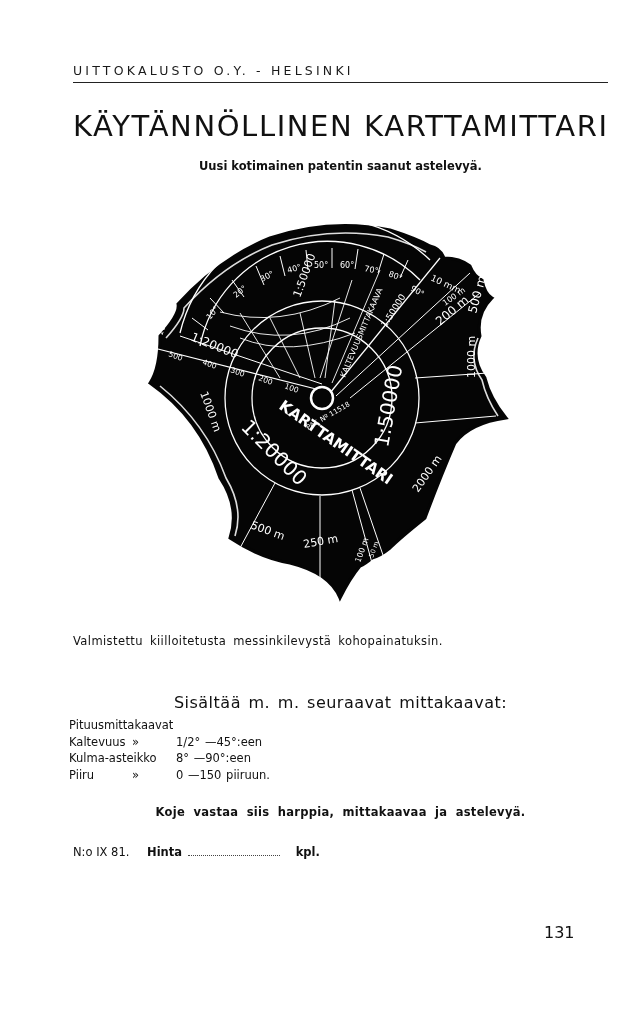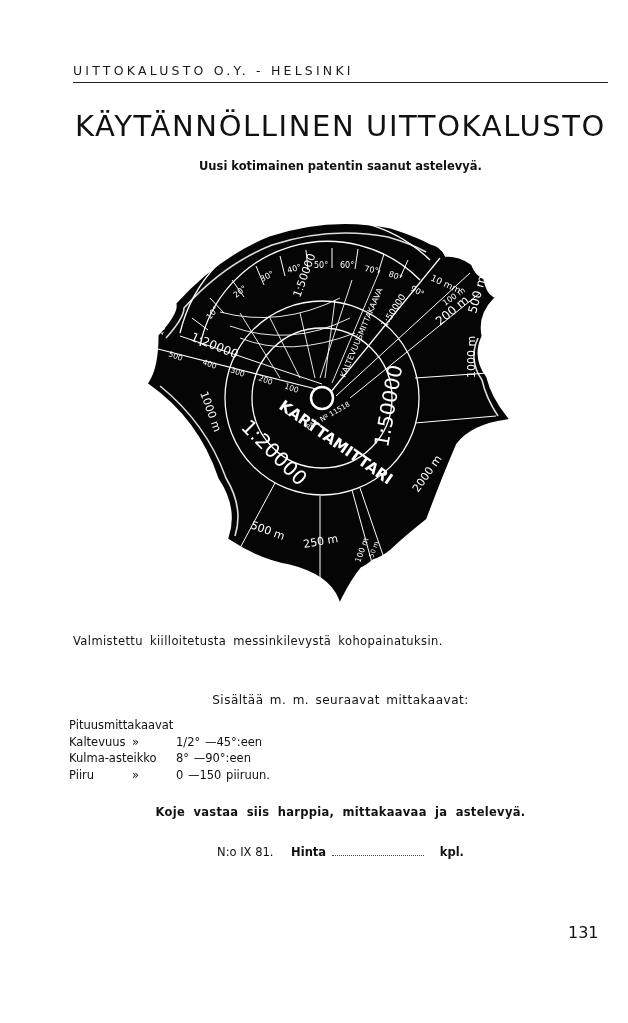--- a/index.html
+++ b/index.html
@@ -8,42 +8,42 @@
   .abs { position: absolute; }
   .publisher { left: 73px; top: 63px; width: 535px; text-align: left;
                font-size: 12.5px; letter-spacing: 3.2px; color: #1a1a1a; }
   .rule { left: 73px; top: 82px; width: 535px; height: 0; border-top: 1.6px solid #222; }
   .title { left: 73px; top: 109px; width: 535px; text-align: center;
            font-size: 29px; letter-spacing: 1.6px; font-weight: 400; color: #111; white-space: nowrap; }
   .subtitle { left: 73px; top: 159px; width: 535px; text-align: center;
               font-size: 11.5px; font-weight: bold; color: #111; }
   .figure { left: 140px; top: 218px; width: 380px; height: 385px; }
   .made { left: 73px; top: 634px; width: 535px; text-align: left; font-size: 11.5px; letter-spacing: 0.4px; word-spacing: 3px; }
-  .contains { left: 73px; top: 693px; width: 535px; text-align: center; font-size: 12px; letter-spacing: 0.5px; word-spacing: 2px; }
+  .contains { left: 73px; top: 693px; width: 535px; text-align: center; font-size: 16px; letter-spacing: 0.5px; word-spacing: 2px; }
   .specs { left: 69px; top: 717px; font-size: 11.5px; line-height: 16.5px; }
   .spec-row { display: flex; }
   .spec-label { width: 107px; white-space: nowrap; position: relative; }
   .spec-mark { position: absolute; left: 63px; }
   .spec-val { white-space: nowrap; word-spacing: 1px; }
   .summary { left: 73px; top: 805px; width: 535px; text-align: center;
              font-size: 11.5px; font-weight: bold; word-spacing: 4px; letter-spacing: 0.3px; }
-  .order { left: 73px; top: 845px; width: 535px; text-align: center; font-size: 11.5px; white-space: nowrap; }
+  .order { left: 73px; top: 845px; width: 535px; font-size: 11.5px; white-space: nowrap; }
   .order .bold { font-weight: bold; }
   .order .dots { display: inline-block; width: 92px; border-bottom: 1px dotted #444; margin: 0 12px 0 6px; height: 8px; }
   .order .gap { display: inline-block; width: 14px; }
-  .pagenum { left: 568px; top: 923px; font-size: 16px; color: #111; }
+  .pagenum { left: 544px; top: 923px; font-size: 16px; color: #111; }
   svg text { font-family: "DejaVu Sans", "Liberation Sans", sans-serif; fill: #fff; }
 </style>
 </head>
 <body>
 
 <div class="abs publisher">UITTOKALUSTO O.Y. - HELSINKI</div>
 <div class="abs rule"></div>
 
-<div class="abs title">KÄYTÄNNÖLLINEN UITTOKALUSTO</div>
+<div class="abs title">KÄYTÄNNÖLLINEN KARTTAMITTARI</div>
 <div class="abs subtitle">Uusi kotimainen patentin saanut astelevyä.</div>
 
 <div class="abs figure">
   <svg width="380" height="385" viewBox="0 0 380 385">
 
     <path d="M 20 118
              Q 40 96 38 86
              Q 80 40 130 20
              Q 190 0 250 12
              Q 275 20 290 28

